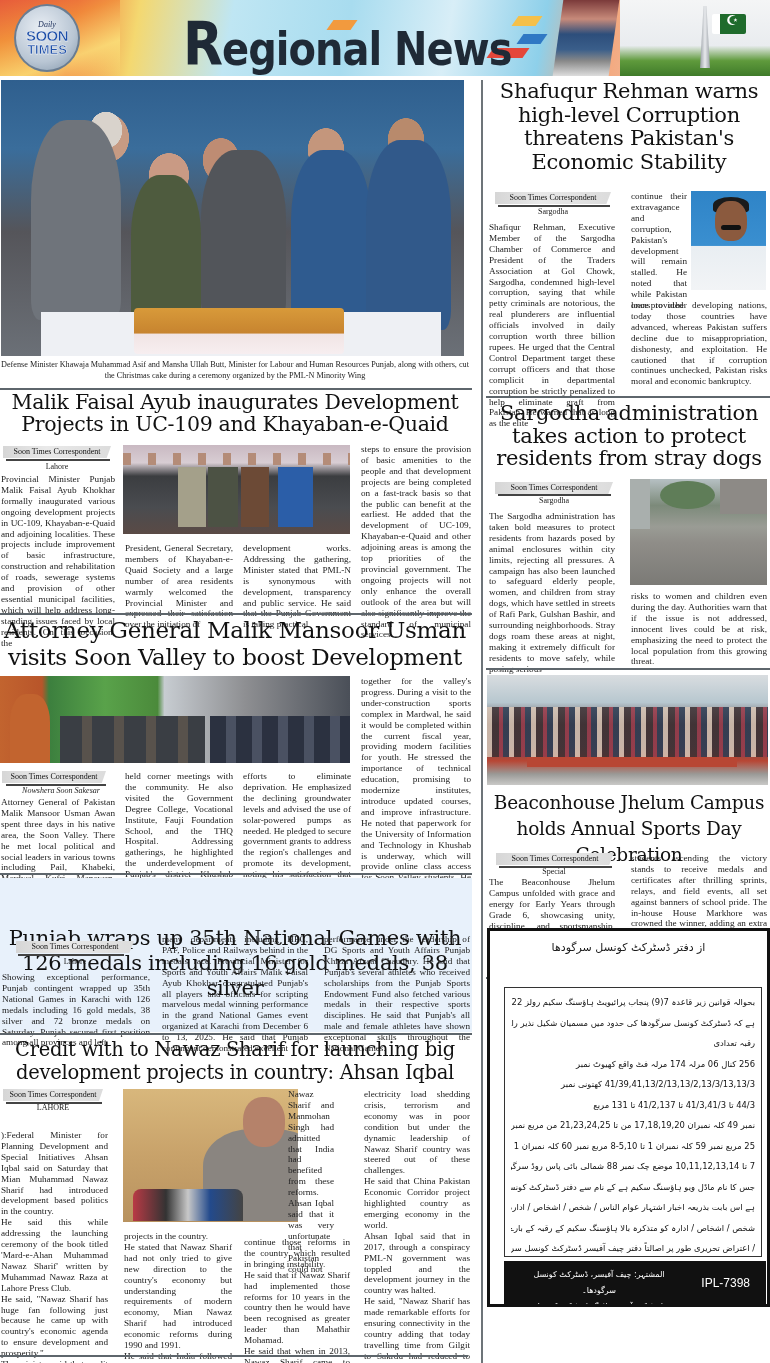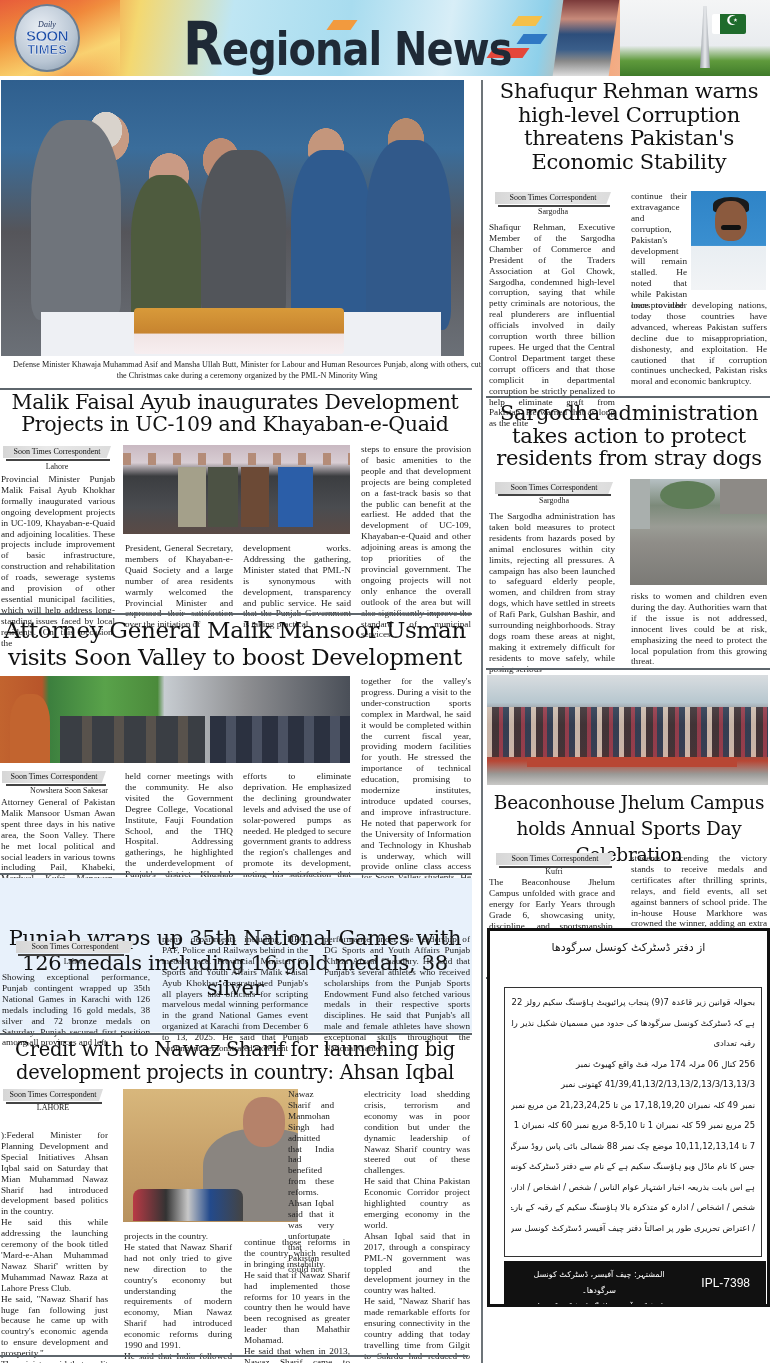--- a/index.html
+++ b/index.html
@@ -115,21 +115,21 @@
 
 <div class="photo ph-cake" style="left:1px;top:80px;width:463px;height:276px;">
   <div class="person" style="left:30px;top:40px;width:90px;height:200px;background:#6f747b;"></div>
   <div class="person" style="left:130px;top:95px;width:70px;height:150px;background:#4e5b3e;"></div>
   <div class="person" style="left:200px;top:70px;width:85px;height:170px;background:#52555a;"></div>
   <div class="person" style="left:290px;top:70px;width:80px;height:175px;background:#2f5b8f;"></div>
   <div class="person" style="left:365px;top:60px;width:85px;height:190px;background:#31598a;"></div>
   <div class="cloth"></div>
   <div class="cake"></div>
 </div>
-<div class="caption" style="left:0;top:359px;width:470px;margin-left:12px;">Defense Minister Khawaja Muhammad Asif and Mansha Ullah Butt, Minister for Labour and Human Resources Punjab, along with others, cut the Christmas cake during a ceremony organized by the PML-N Minority Wing</div>
+<div class="caption" style="left:0;top:359px;width:470px;">Defense Minister Khawaja Muhammad Asif and Mansha Ullah Butt, Minister for Labour and Human Resources Punjab, along with others, cut the Christmas cake during a ceremony organized by the PML-N Minority Wing</div>
 <div class="hrule" style="left:0;top:388px;width:472px;"></div>
 
 <h2 class="headline" style="left:0;top:391px;width:470px;font-size:20.5px;line-height:22px;">Malik Faisal Ayub inaugurates Development Projects in UC-109 and Khayaban-e-Quaid</h2>
 <div class="corr" style="left:3px;top:446px;width:108px;">Soon Times Correspondent</div>
 <div class="corr-line" style="left:6px;top:459px;width:104px;"></div>
 <div class="place" style="left:0;top:462px;width:114px;">Lahore</div>
 <div class="body-text" style="left:1px;top:474px;width:114px;">Provincial Minister Punjab Malik Faisal Ayub Khokhar formally inaugurated various ongoing development projects in UC-109, Khayaban-e-Quaid and adjoining localities. These projects include improvement of basic infrastructure, construction and rehabilitation of roads, sewerage systems and provision of other essential municipal facilities, which will help address long-standing issues faced by local residents. On this occasion, the</div>
 <div class="photo ph-group1" style="left:123px;top:445px;width:227px;height:89px;">
   <div style="position:absolute;left:0;top:8px;width:227px;height:12px;background:repeating-linear-gradient(90deg,#b48c78 0 8px,transparent 8px 25px);"></div>
   <div style="position:absolute;left:155px;top:22px;width:35px;height:60px;background:#2b5ea8;"></div>
@@ -143,21 +143,21 @@
 <div class="hrule" style="left:0;top:613px;width:472px;"></div>
 
 <h2 class="headline" style="left:0;top:617px;width:470px;font-size:23px;line-height:27px;">Attorney General Malik Mansoor Usman visits Soon Valley to boost Development</h2>
 <div class="photo ph-valley" style="left:0;top:676px;width:350px;height:87px;">
   <div style="position:absolute;left:10px;top:18px;width:40px;height:69px;background:#c2642f;border-radius:40% 40% 0 0;"></div>
   <div style="position:absolute;left:60px;top:40px;width:145px;height:47px;background:repeating-linear-gradient(90deg,#3a3e44 0 22px,#58524c 22px 32px);"></div>
   <div style="position:absolute;left:210px;top:40px;width:140px;height:47px;background:repeating-linear-gradient(90deg,#2b3140 0 16px,#4a5162 16px 26px);"></div>
 </div>
 <div class="corr" style="left:2px;top:771px;width:104px;">Soon Times Correspondent</div>
 <div class="corr-line" style="left:6px;top:784px;width:100px;"></div>
-<div class="place" style="left:12px;top:786px;width:114px;">Nowshera Soon Sakesar</div>
+<div class="place" style="left:4px;top:786px;width:114px;font-style:italic;">Nowshera Soon Sakesar</div>
 <div class="body-text" style="left:1px;top:797px;width:114px;">Attorney General of Pakistan Malik Mansoor Usman Awan spent three days in his native area, the Soon Valley. There he met local political and social leaders in various towns including Pail, Khabeki, Mardwal, Kufri, Manawan, and Nowshera, and</div>
 <div class="body-text" style="left:125px;top:771px;width:108px;">held corner meetings with the community. He also visited the Government Degree College, Vocational Institute, Fauji Foundation School, and the THQ Hospital. Addressing gatherings, he highlighted the underdevelopment of Punjab's district Khushab and its tehsil Nowshera, urging collective</div>
 <div class="body-text" style="left:243px;top:771px;width:108px;">efforts to eliminate deprivation. He emphasized the declining groundwater levels and advised the use of solar-powered pumps as needed. He pledged to secure government grants to address the region's challenges and promote its development, noting his satisfaction that local communities were coming</div>
 <div class="body-text" style="left:361px;top:676px;width:110px;">together for the valley's progress. During a visit to the under-construction sports complex in Mardwal, he said it would be completed within the current fiscal year, providing modern facilities for youth. He stressed the importance of technical education, promising to modernize institutes, introduce updated courses, and improve infrastructure. He noted that paperwork for the University of Information and Technology in Khushab is underway, which will provide online class access for Soon Valley students. He approved the provision of an ambulance to the local Rescue 1122 service.</div>
 <div class="hrule" style="left:0;top:873px;width:472px;"></div>
 
 <div class="punjab-bg"></div>
 <h2 class="headline" style="left:0;top:881px;width:470px;font-size:21px;line-height:25px;margin-top:45px;">Punjab wraps up 35th National Games with 126 medals including 16 gold medals, 38 silver</h2>
 <div class="corr" style="left:16px;top:941px;width:118px;">Soon Times Correspondent</div>
 <div class="corr-line" style="left:18px;top:954px;width:106px;"></div>
@@ -221,33 +221,34 @@
 <div class="body-text" style="left:631px;top:591px;width:136px;">risks to women and children even during the day. Authorities warn that if the issue is not addressed, innocent lives could be at risk, emphasizing the need to protect the local population from this growing threat.</div>
 <div class="hrule" style="left:486px;top:668px;width:284px;"></div>
 
 <div class="photo ph-sports" style="left:487px;top:675px;width:281px;height:110px;">
   <div style="position:absolute;left:0;top:32px;width:281px;height:50px;background:repeating-linear-gradient(90deg,#d9c6b6 0 5px,#3d2f32 5px 12px,#9a3a4a 12px 16px,#2d3b52 16px 22px);opacity:.85;"></div>
   <div style="position:absolute;left:40px;top:82px;width:210px;height:10px;background:#b84634;"></div>
 </div>
 <h2 class="headline" style="left:488px;top:790px;width:282px;font-size:18.5px;line-height:26px;">Beaconhouse Jhelum Campus holds Annual Sports Day Celebration</h2>
 <div class="corr" style="left:496px;top:853px;width:118px;">Soon Times Correspondent</div>
 <div class="corr-line" style="left:499px;top:866px;width:113px;"></div>
-<div class="place" style="left:495px;top:867px;width:118px;">Kufri</div>
+<div class="place" style="left:495px;top:867px;width:118px;">Special</div>
 <div class="body-text" style="left:489px;top:877px;width:126px;">The Beaconhouse Jhelum Campus unfolded with grace and energy for Early Years through Grade 6, showcasing unity, discipline, and sportsmanship. Under the esteemed leadership of Head Mistress Mrs. Nazafat Malik, the event reflected superb management and seamless teamwork, ensuring a flawless and inclusive day. Highlights included</div>
 <div class="body-text" style="left:631px;top:853px;width:136px;">students ascending the victory stands to receive medals and certificates after thrilling sprints, relays, and field events, all set against banners of school pride. The in-house House Markhore was crowned the winner, adding an extra note of triumph to the proceedings. Voices from participants, coaches, and families celebrated integrity, mutual support, and the enduring value of character-building, as the sun set on a day of lasting memories.</div>
 <div class="hrule" style="left:486px;top:977px;width:284px;"></div>
 
 <div class="ad">
   <div class="ad-top">از دفتر ڈسٹرکٹ کونسل سرگودھا</div>
   <div class="ad-body">
     <div>بحوالہ قوانین زیر قاعدہ 7(9) پنجاب پرائیویٹ ہاؤسنگ سکیم رولز 2022 کے تحت عوام الناس کو مطلع کیا جاتا</div>
     <div>ہے کہ ڈسٹرکٹ کونسل سرگودھا کی حدود میں مسمیان شکیل نذیر راے ولد محمد نذیر و دیگران نے اپنے ملکیتی</div>
     <div>رقبہ تعدادی</div>
     <div>256 کنال 06 مرلہ 174 مرلہ      فٹ      واقع      کھیوٹ      نمبر</div>
     <div>41/39,41,13/2/13,13/2,13/3/13,13/3      کھتونی      نمبر</div>
+    <div>44/3 تا 41/3,41/3 تا 41/2,137 تا 131      مربع</div>
     <div>نمبر 49 کلہ نمبران 17,18,19,20 من تا 21,23,24,25 من مربع نمبر 50 کلہ نمبران 21 تا</div>
     <div>25 مربع نمبر 59 کلہ نمبران 1 تا 5,10-8 مربع نمبر 60 کلہ نمبران 1 تا 4 5-</div>
     <div>7 تا 10,11,12,13,14 موضع چک نمبر 88 شمالی بائی پاس روڈ سرگودھا نے اپنی پرائیویٹ ہاؤسنگ سکیم</div>
     <div>جس کا نام ماڈل ویو ہاؤسنگ سکیم ہے کے نام سے دفتر ڈسٹرکٹ کونسل سرگودھا میں درخواست جمع کروا رکھی</div>
     <div>ہے اس بابت بذریعہ اخبار اشتہار عوام الناس / شخص / اشخاص / ادارہ مطلع کیا جاتا ہے کہ اگر کسی عوام الناس</div>
     <div>شخص / اشخاص / ادارہ کو متذکرہ بالا ہاؤسنگ سکیم کے رقبہ کے بارے میں کوئی عذر / اعتراض ہو تو اپنا عذر</div>
     <div>/ اعتراض تحریری طور پر اصالتاً دفتر چیف آفیسر ڈسٹرکٹ کونسل سرگودھا میں اشاعت اخبار اشتہار ہذا کے 15 یوم</div>
   </div>
   <div class="ad-footer">
     <div class="sig">

